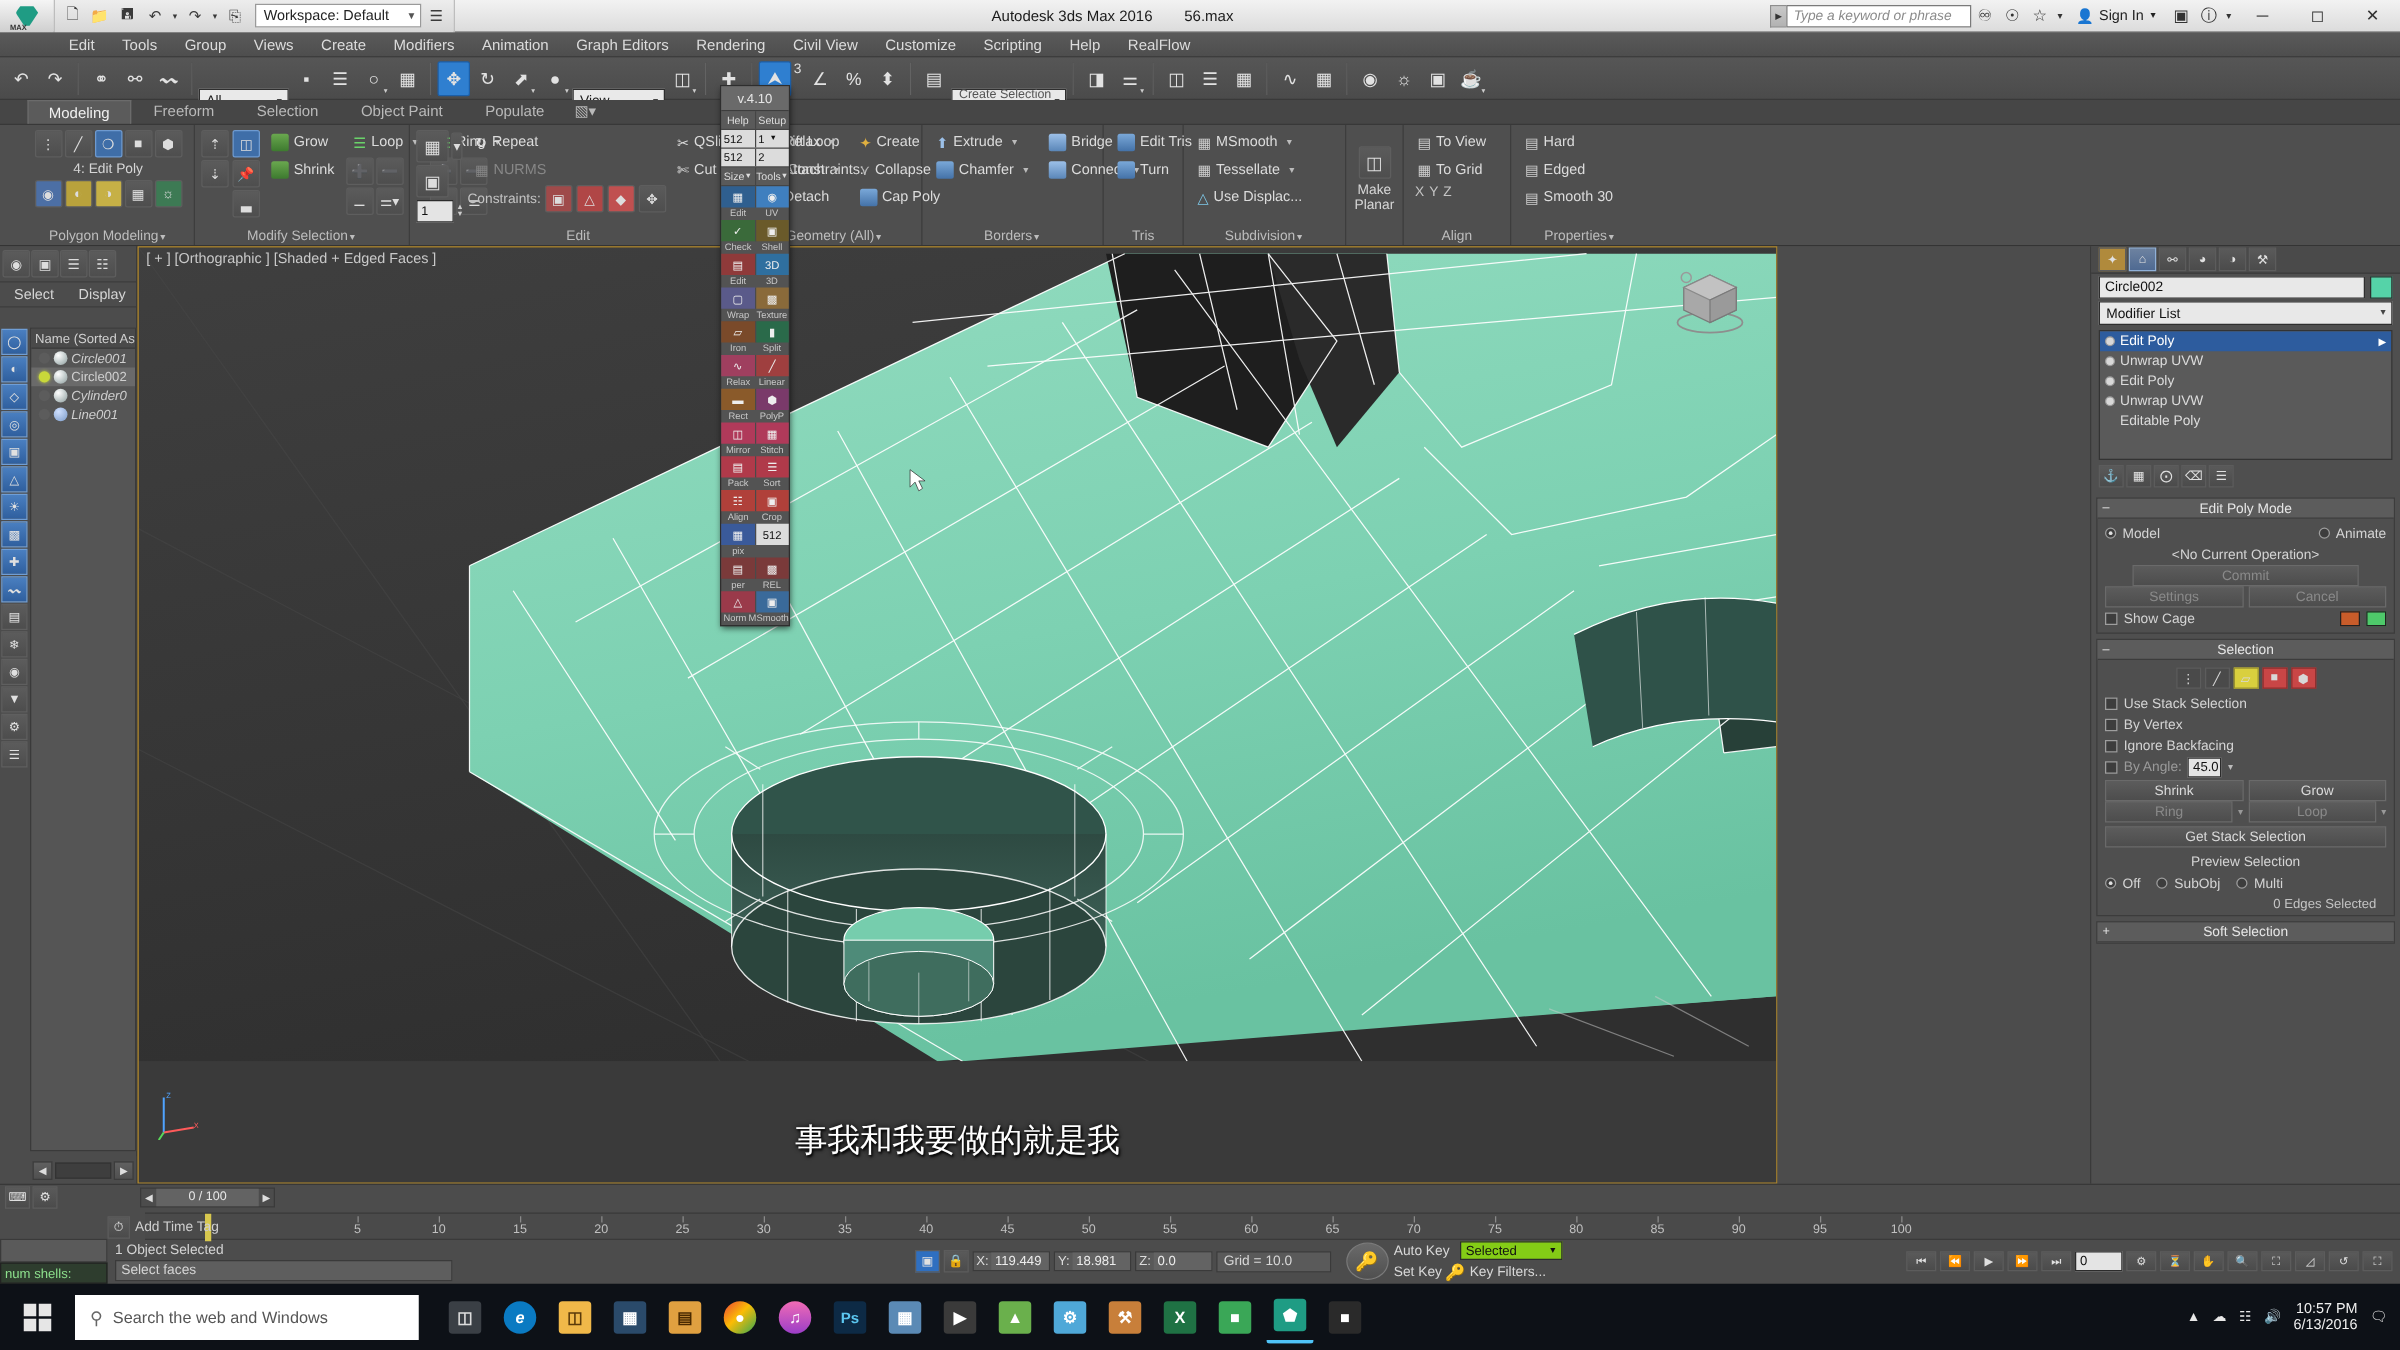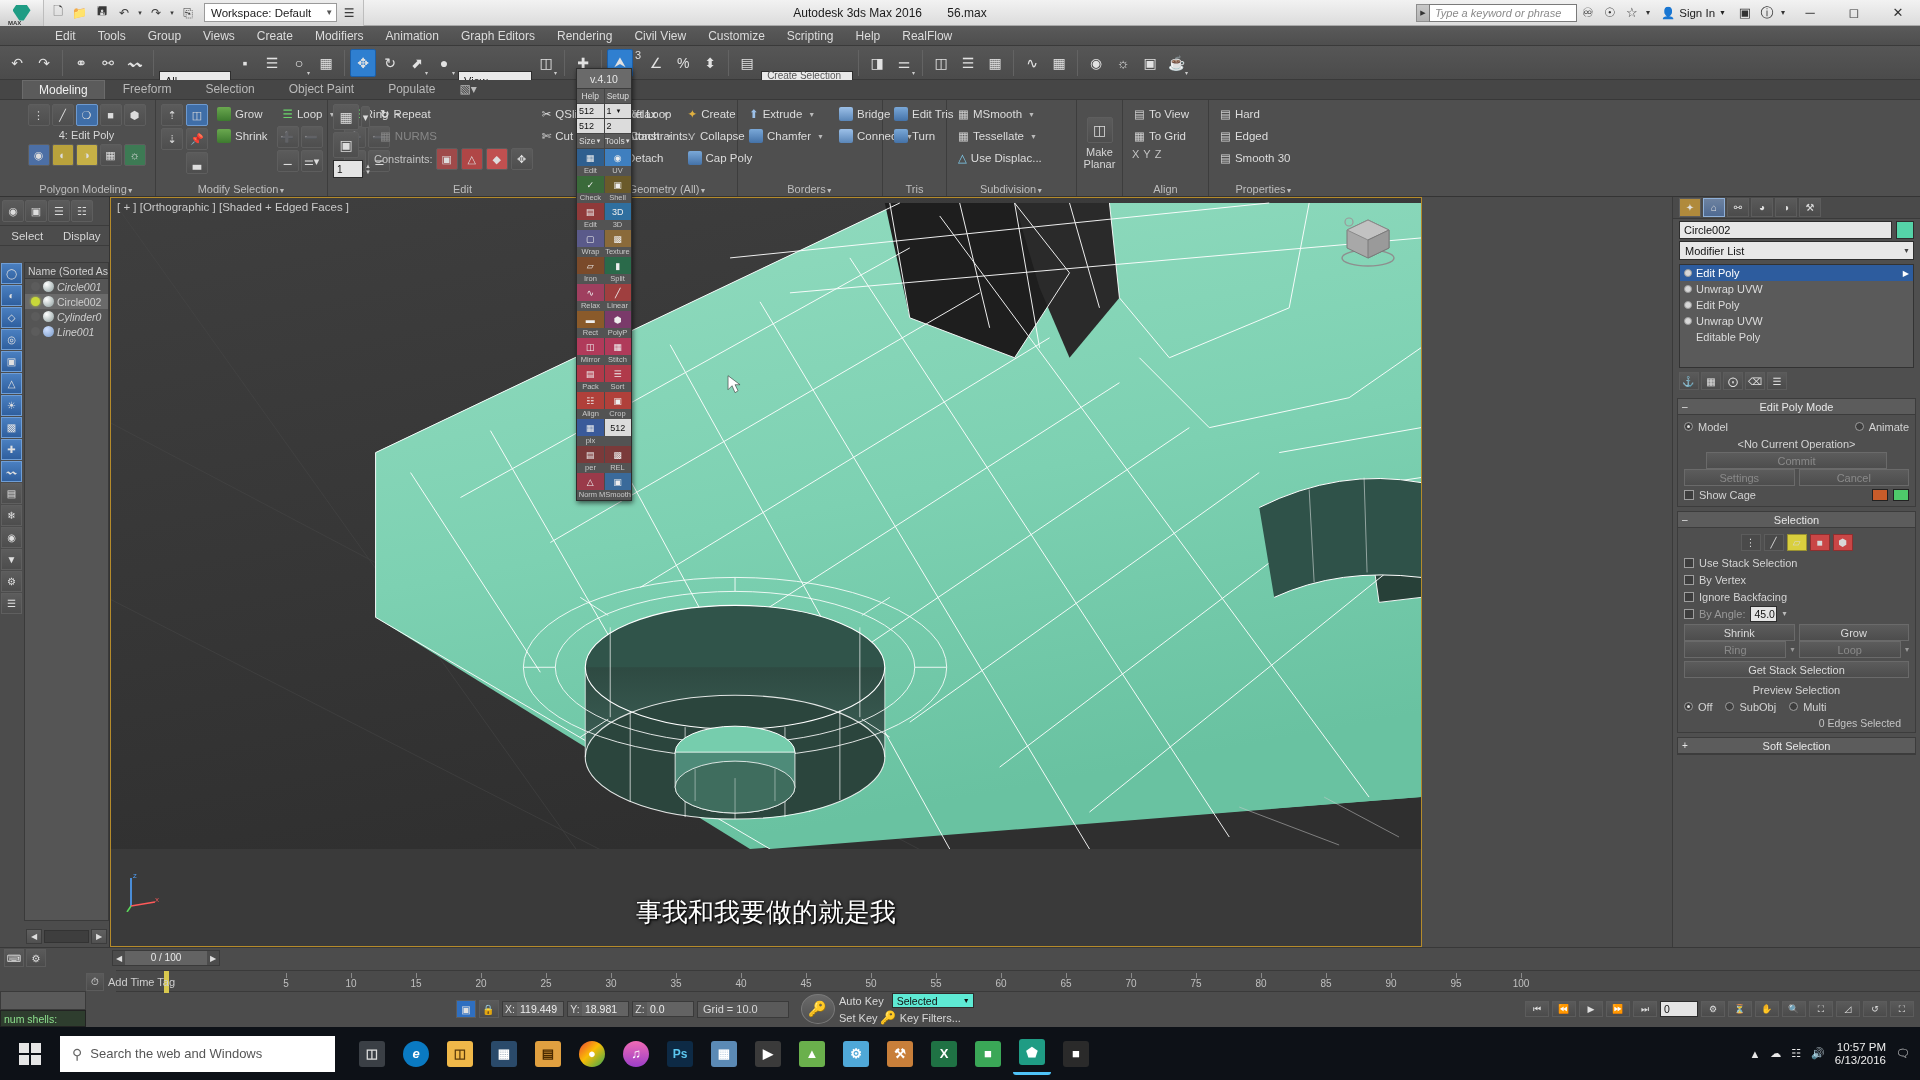--- a/index.html
+++ b/index.html
@@ -1246,20 +1246,24 @@
       <div class="tmark" style="left:1405px"></div>
         <div class="tick" style="left:1405px">100</div>
     </div>
 
     <div class="statusrow">
       <div class="maxscript">
         <div class="mslisten"></div>
         <div class="msfield">num shells:</div>
       </div>
 
+      <div class="statcol">
+        <div>1 Object Selected</div>
+        <div style="background:#5e5e5e;border:1px solid #3a3a3a;padding:1px 4px;width:270px;height:17px;display:flex;align-items:center">Select faces</div>
+      </div>
 
       <div style="display:flex;align-items:center;gap:3px;margin-left:370px">
         <div class="sbtn" style="background:#2f6fc0">▣</div>
         <div class="sbtn">🔒</div>
         <div class="coordbox">
           <span class="coordlbl">X:</span>
           <span class="coordval">119.449</span>
         </div>
         <div class="coordbox">
           <span class="coordlbl">Y:</span>
@@ -1271,21 +1275,21 @@
         </div>
         <div style="width:92px;height:17px;background:#5a5a5a;border:1px solid #3a3a3a;font-size:11px;
                     display:flex;align-items:center;padding-left:5px;color:#d8d8d8">Grid = 10.0</div>
       </div>
 
       <div style="display:flex;align-items:center;gap:4px;margin-left:12px">
         <div class="keybtn">🔑</div>
         <div style="display:flex;flex-direction:column;gap:2px">
           <div style="display:flex;gap:8px;align-items:center">
             <span style="font-size:11px;color:#d8d8d8">Auto Key</span>
-            <div style="width:82px;height:15px;background:#5eead4;border:1px solid #2c2c2c;color:#111;font-size:10.5px;
+            <div style="width:82px;height:15px;background:#84cc16;border:1px solid #2c2c2c;color:#111;font-size:10.5px;
                         display:flex;align-items:center;justify-content:space-between;padding:0 3px 0 4px">
               <span>Selected</span>
               <span style="font-size:7px">▼</span>
             </div>
           </div>
           <div style="display:flex;gap:3px;align-items:center">
             <span style="font-size:11px;color:#d8d8d8">Set Key</span>
             <span style="font-size:13px;color:#d8d8d8">🔑</span>
             <span style="font-size:11px;color:#d8d8d8">Key Filters...</span>
           </div>

